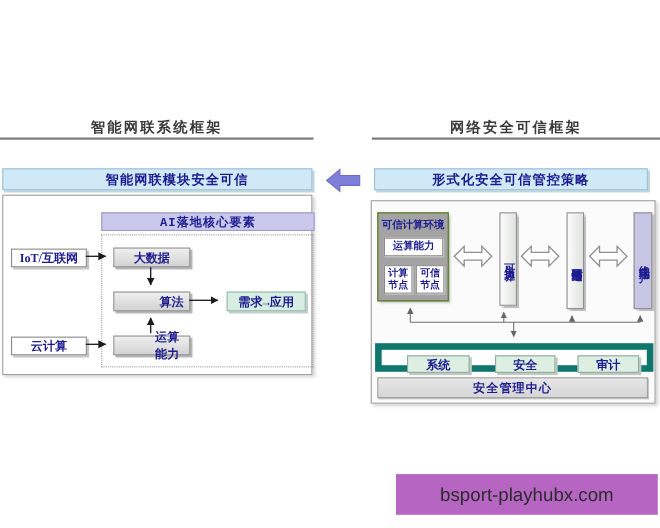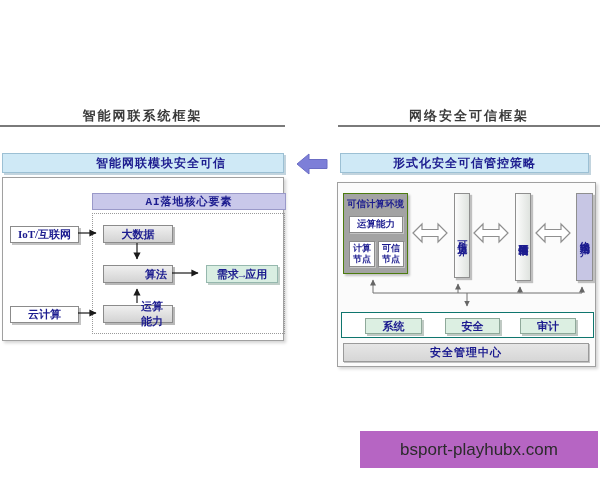--- a/index.html
+++ b/index.html
@@ -50,21 +50,21 @@
   .vbar{border:1px solid #8f8f8f;box-shadow:2px 2px 1px #c0c0c0;
         display:flex;align-items:center;justify-content:center;}
   .vbar.light{background:linear-gradient(to right,#fcfcfc,#dfe3df);}
   .vbar.lav{background:#c7c6e4;}
   .vtext{writing-mode:vertical-rl;text-orientation:upright;color:#1c1c8f;font-weight:bold;
          font-size:10px;letter-spacing:2px;}
 
   .mgmt-bar{background:linear-gradient(#e6e6e6,#d6d6d6);border:1px solid #9a9a9a;box-shadow:1px 1px 0 #c4c4c4;
         color:#1c1c8f;font-weight:bold;font-size:11px;letter-spacing:1px;
         display:flex;align-items:center;justify-content:center;}
-  .row-box{background:#ffffff;border:1px solid #0f766e;}
+  .row-box{background:#ffffff;border:6px solid #0f766e;}
 
   
   .banner{background:#b665c3;display:flex;align-items:center;justify-content:center;}
   .banner span{font-family:"Liberation Sans","DejaVu Sans",sans-serif;font-size:17px;color:#2b2b2b;}
 
   svg.overlay{position:absolute;left:0;top:0;pointer-events:none;}
 </style>
 </head>
 <body>
 

